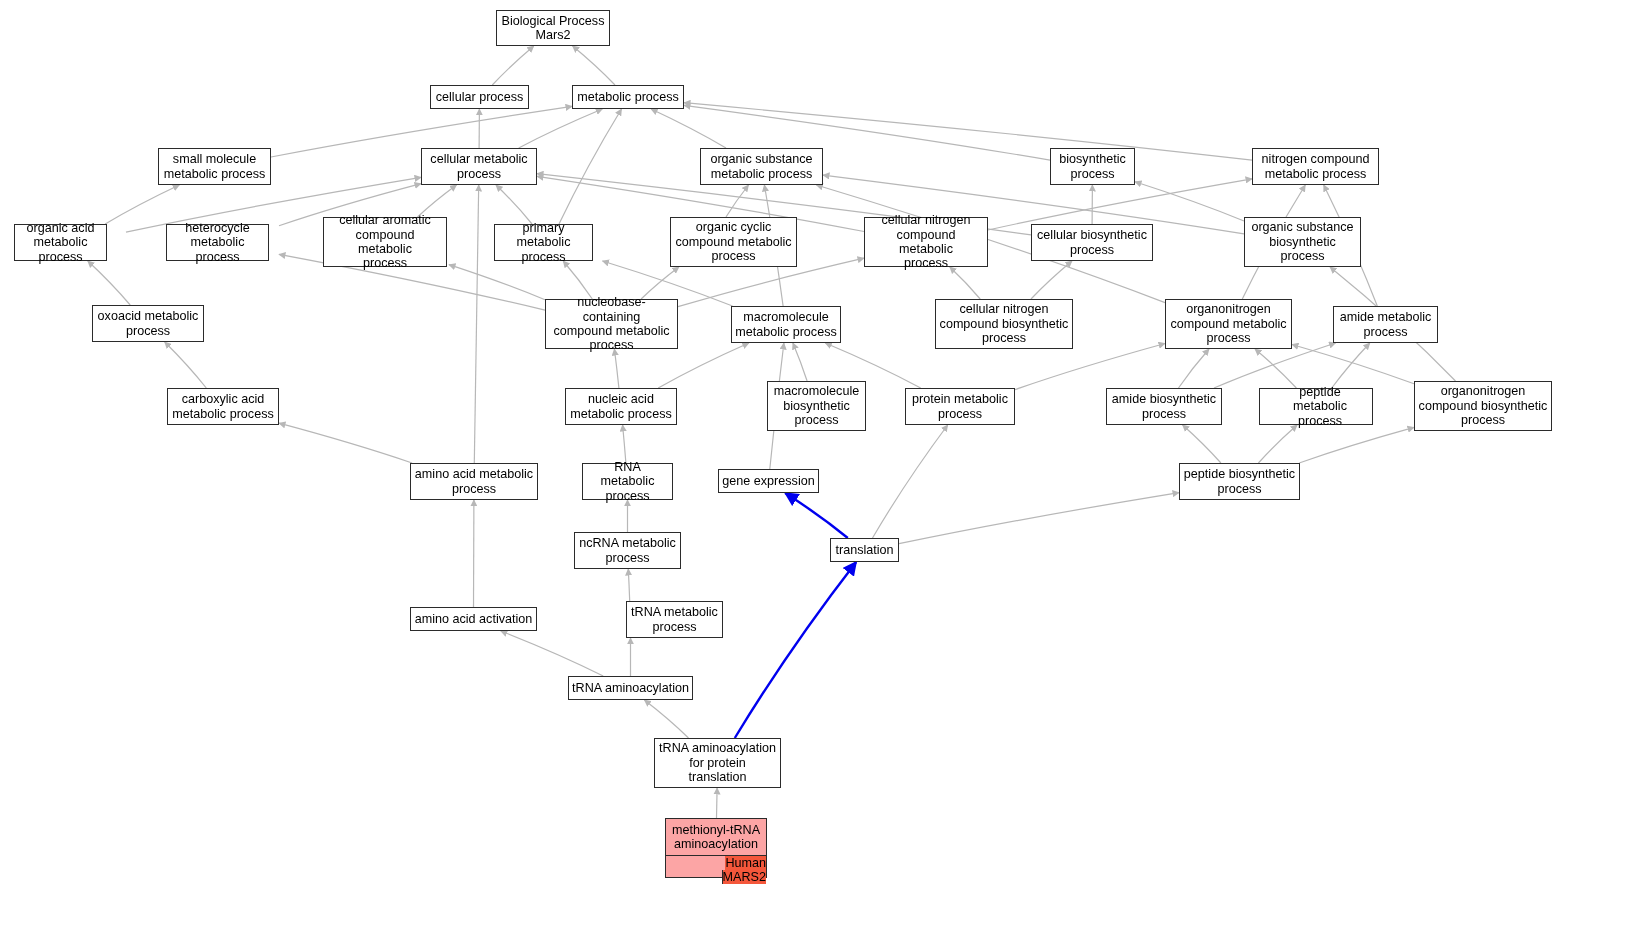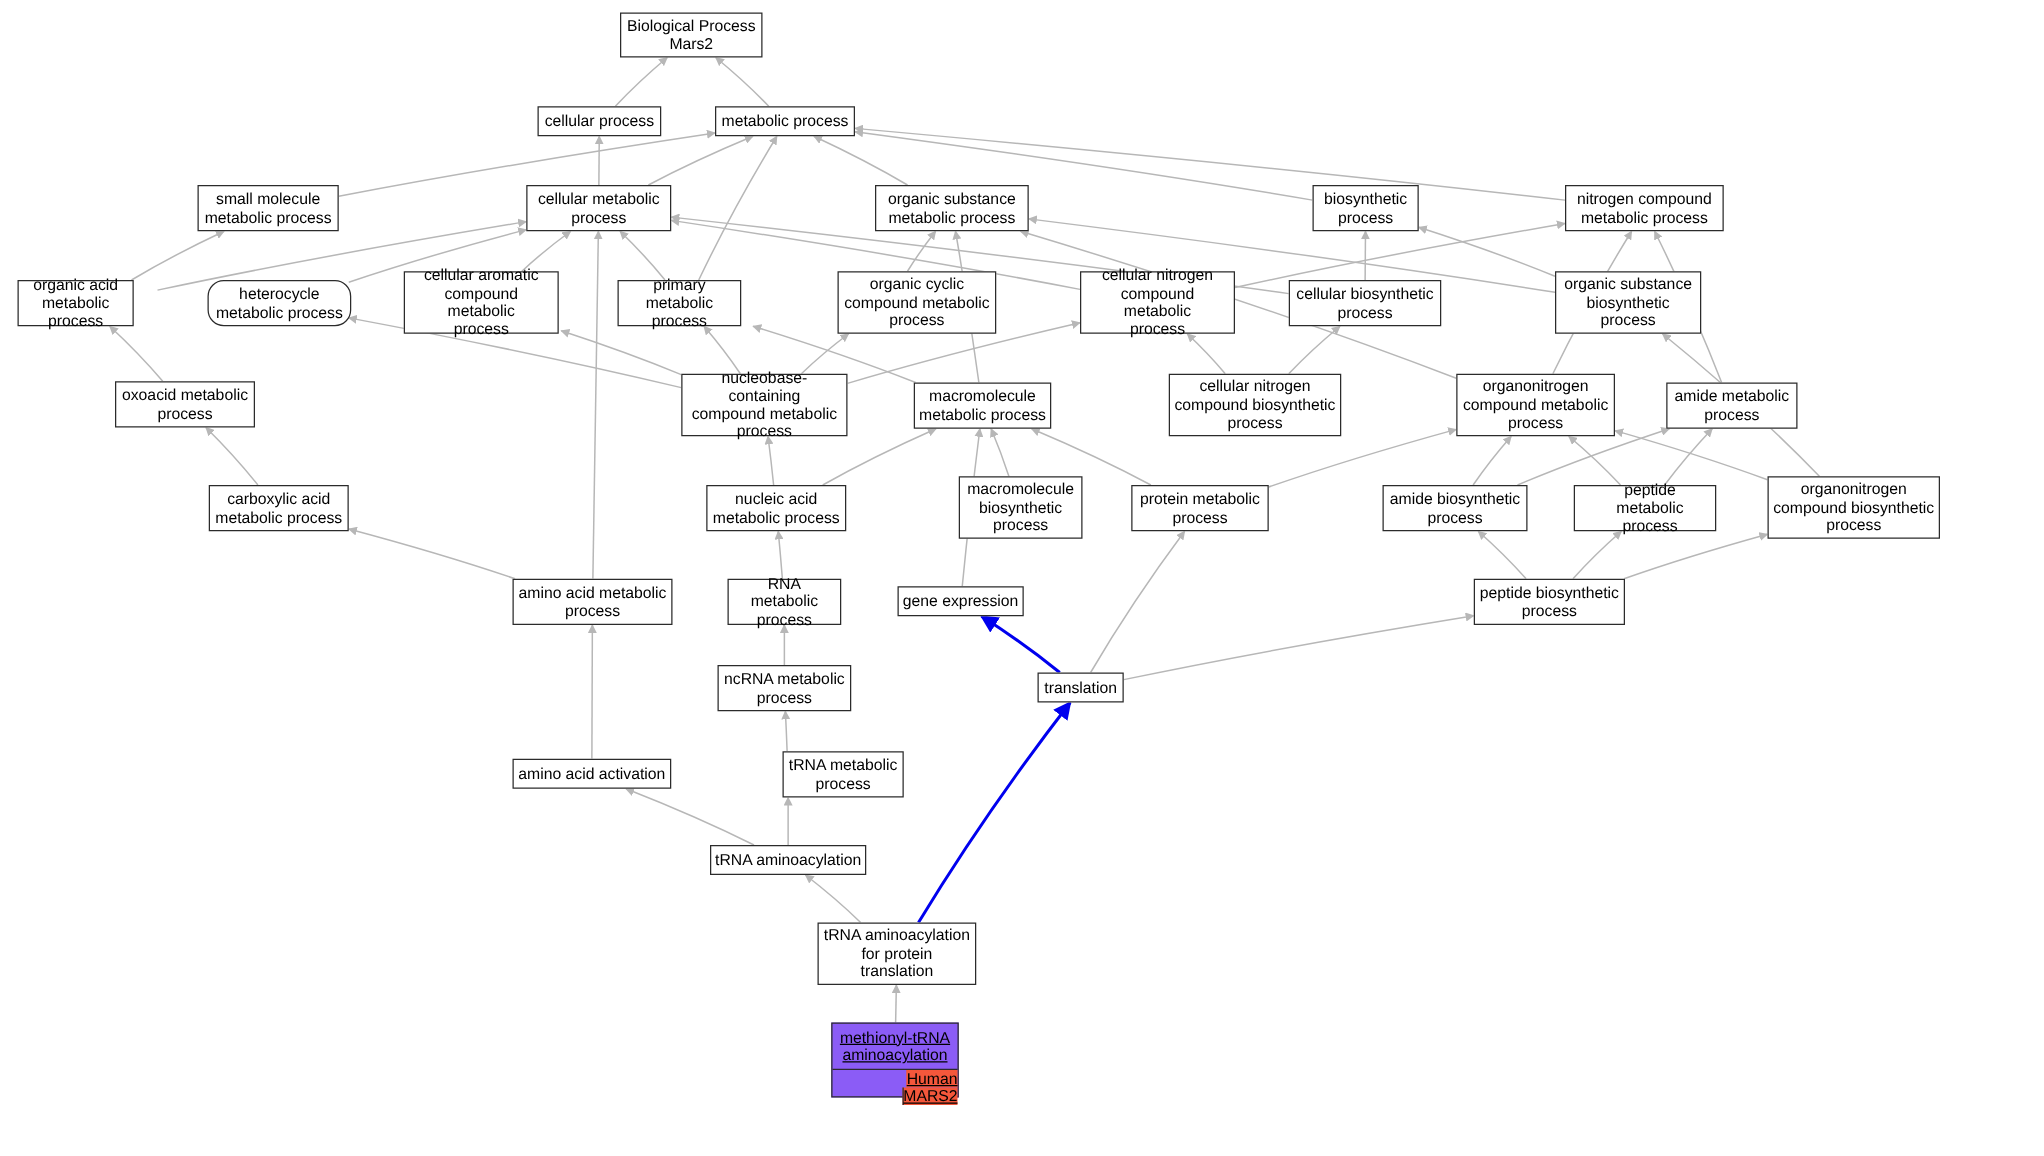--- a/index.html
+++ b/index.html
@@ -45,25 +45,24 @@
     z-index: 5;
   }
   .go-node .node-label {
     display: block;
     width: 100%;
   }
   .leaf-node {
     position: absolute;
     box-sizing: border-box;
     border: 1.4px solid #2b2b2b;
-    background: #8b5cf6;
+    background: #fca5a5;
     z-index: 6;
     display: flex;
     flex-direction: column;
-    text-decoration: underline;
   }
   .leaf-title {
     flex: 1 1 auto;
     display: flex;
     align-items: center;
     justify-content: center;
     font-size: 12.6px;
     line-height: 14.4px;
     text-align: center;
     white-space: pre-line;
@@ -179,21 +178,21 @@
       <div class="go-node" style="left: 421px; top: 148px; width: 116px; height: 37px;"><span class="node-label">cellular metabolic
 process</span></div>
       <div class="go-node" style="left: 700px; top: 148px; width: 123px; height: 37px;"><span class="node-label">organic substance
 metabolic process</span></div>
       <div class="go-node" style="left: 1050px; top: 148px; width: 85px; height: 37px;"><span class="node-label">biosynthetic
 process</span></div>
       <div class="go-node" style="left: 1252px; top: 148px; width: 127px; height: 37px;"><span class="node-label">nitrogen compound
 metabolic process</span></div>
       <div class="go-node" style="left: 14px; top: 224px; width: 93px; height: 37px;"><span class="node-label">organic acid
 metabolic process</span></div>
-      <div class="go-node" style="left: 166px; top: 224px; width: 115px; height: 37px; border-radius: 13px;"><span class="node-label">heterocycle
+      <div class="go-node" style="left: 166px; top: 224px; width: 103px; height: 37px;"><span class="node-label">heterocycle
 metabolic process</span></div>
       <div class="go-node" style="left: 323px; top: 217px; width: 124px; height: 50px;"><span class="node-label">cellular aromatic
 compound metabolic
 process</span></div>
       <div class="go-node" style="left: 494px; top: 224px; width: 99px; height: 37px;"><span class="node-label">primary metabolic
 process</span></div>
       <div class="go-node" style="left: 670px; top: 217px; width: 127px; height: 50px;"><span class="node-label">organic cyclic
 compound metabolic
 process</span></div>
       <div class="go-node" style="left: 864px; top: 217px; width: 124px; height: 50px;"><span class="node-label">cellular nitrogen

